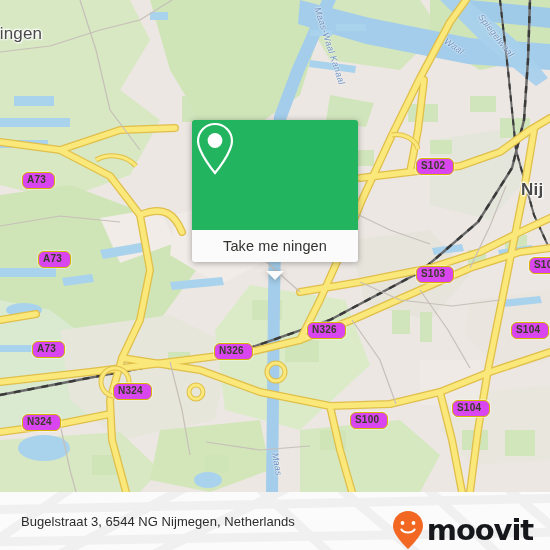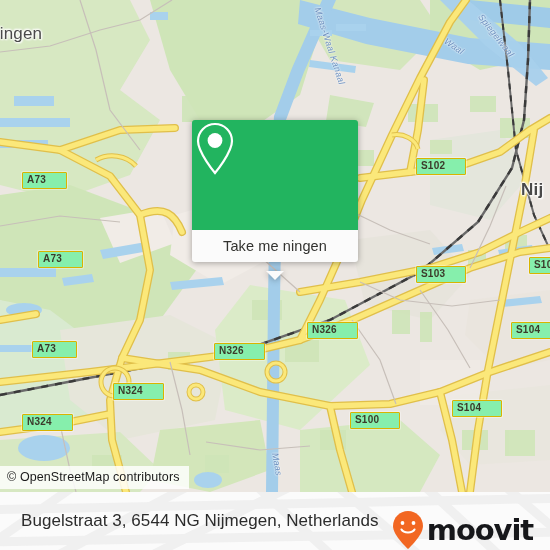--- a/index.html
+++ b/index.html
@@ -18,23 +18,23 @@
   .maplabel{position:absolute;white-space:nowrap;pointer-events:none;}
   .place-label{
     font-size:17px;color:#4a4a4a;letter-spacing:.2px;
     text-shadow:0 0 3px #fff,0 0 3px #fff,0 0 2px #fff,1px 1px 2px #fff,-1px -1px 2px #fff;
   }
   .water-label{
     font-size:9px;color:#6b8fbf;font-style:italic;letter-spacing:.3px;
     text-shadow:0 0 2px #fff,0 0 2px #fff;
   }
   .shield{
-    position:absolute;background:#86efac;border:1px solid #d8b400;border-radius:1px;
+    position:absolute;background:#d946ef;border:1px solid #d8b400;border-radius:6px;
     color:#3b3b2a;font-size:10px;font-weight:bold;line-height:12px;
-    padding:1px 20px 2px 4px;letter-spacing:.2px;
+    padding:1px 8px 2px 4px;letter-spacing:.2px;
     box-shadow:0 0 0 1px rgba(255,255,255,.35);
   }
 
   
   #attribution{
     position:absolute;left:0;top:466px;
     background:rgba(255,255,255,.82);
     font-size:12.5px;color:#1b1b1b;
     padding:4px 9px 5px 7px;
     letter-spacing:.1px;
@@ -61,21 +61,21 @@
 
   
   #footer{
     position:absolute;left:0;top:492px;width:550px;height:58px;
     background:#fbfbfb;overflow:hidden;
   }
   #footer-watermark{position:absolute;left:0;top:0;opacity:1;}
   #footer-address{
     position:absolute;left:21px;top:0;height:58px;
     display:flex;align-items:center;
-    font-size:17px;color:#2c2c2c;letter-spacing:.05px;
+    font-size:13px;color:#2c2c2c;letter-spacing:.05px;
   }
   #footer-logo{
     position:absolute;right:17px;top:0;height:75px;
     display:flex;align-items:center;gap:2px;
   }
   #moovit-word{
     font-size:29px;color:#16171a;font-weight:bold;letter-spacing:-1.1px;
     font-family:"DejaVu Sans", sans-serif;
   }
 </style>
@@ -279,23 +279,20 @@
           <path d="M23,4 C13.6,4 6,11.6 6,21 C6,32.5 23,53 23,53 C23,53 40,32.5 40,21 C40,11.6 32.4,4 23,4 Z" fill="none" stroke="#ffffff" stroke-width="2.2"></path>
           <circle cx="23" cy="20.5" r="7.4" fill="#ffffff"></circle>
         </svg>
       </div>
       <div id="popup-cta">
         <span>Take me ningen</span>
       </div>
       <div id="popup-tail"></div>
     </div>
 
-    <div id="attribution">
-      <span>© OpenStreetMap contributors</span>
-    </div>
   </div>
 
   <div id="footer">
     <svg id="footer-watermark" width="550" height="58" viewBox="0 0 550 58">
       <g stroke="#f0f0f0" stroke-width="9" fill="none">
         <path d="M-20,60 L80,-10"></path>
         <path d="M60,62 L200,-12"></path>
         <path d="M150,64 L300,-10"></path>
         <path d="M250,-12 L330,62"></path>
         <path d="M330,-12 L420,64"></path>

